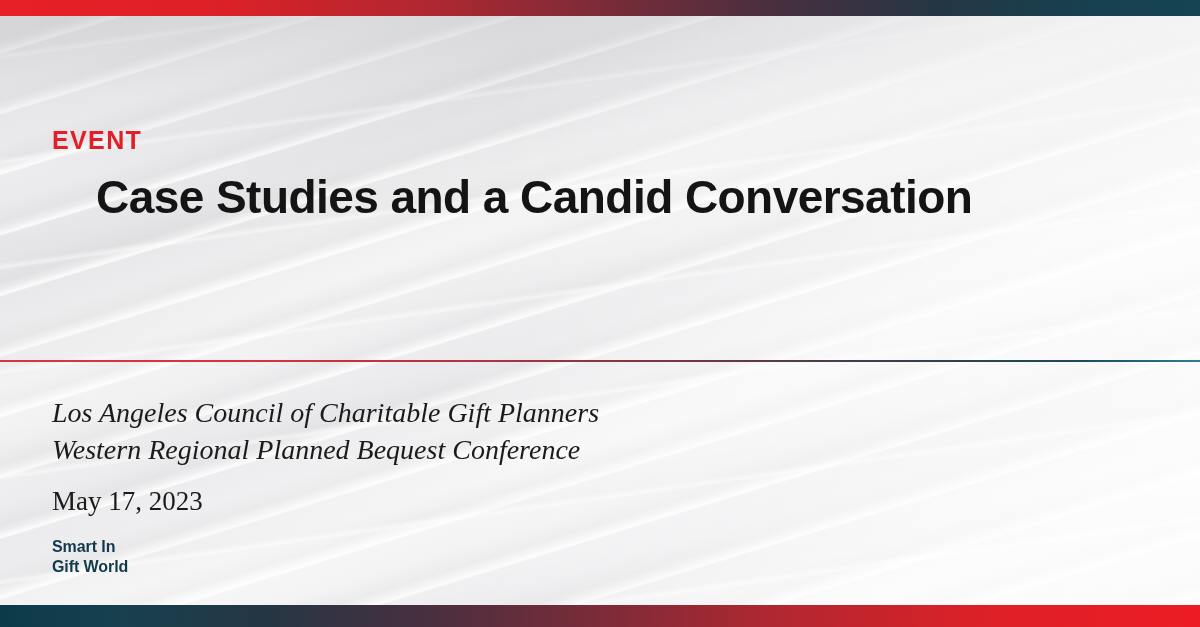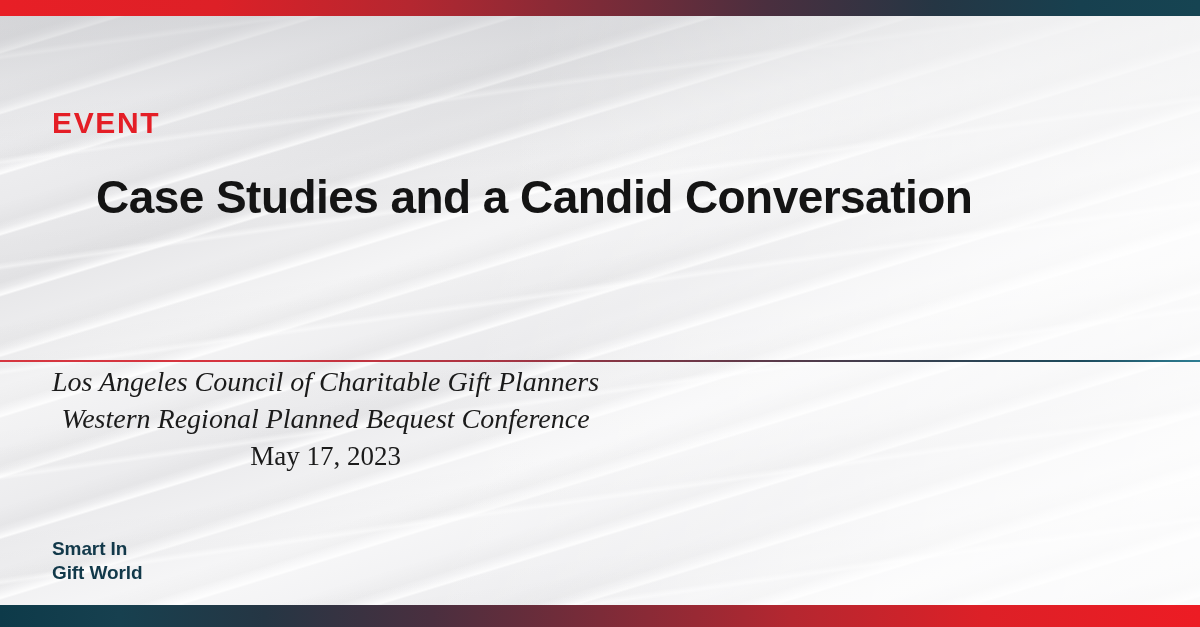--- a/index.html
+++ b/index.html
@@ -96,22 +96,22 @@
   
   .content {
     position:absolute;
     inset:0;
     z-index:6;
     padding-left:52px;
   }
 
   .eyebrow {
     position:absolute;
-    top:108px;
-    font-size:30px;
+    top:128px;
+    font-size:25px;
     font-weight:bold;
     letter-spacing:0.055em;
     color:#e41e26;
     line-height:1;
   }
 
   .headline {
     position:absolute;
     top:168px;
     width:1110px;
@@ -119,45 +119,44 @@
     font-weight:bold;
     line-height:1.29;
     letter-spacing:-0.012em;
     color:#141414;
     margin-left:44px;
   }
   .headline .ln { display:block; white-space:nowrap; }
 
   .subblock {
     position:absolute;
-    top:363px;
-    text-align:center;
+    top:394px;
   }
   .sub-line {
     font-family:"Liberation Serif", serif;
     font-style:italic;
     font-size:28px;
     line-height:1.33;
     color:#1b1b1b;
     white-space:nowrap;
   }
   .date-line {
     font-family:"Liberation Serif", serif;
     font-style:normal;
     font-size:27px;
     line-height:1.33;
     color:#1b1b1b;
-    margin-top:2px;
+    margin-top:16px;
     white-space:nowrap;
   }
 
   .tagline {
     position:absolute;
     top:537px;
-    font-size:19px;
+    font-size:16px;
     font-weight:bold;
     line-height:1.28;
     letter-spacing:-0.005em;
     color:#12394a;
   }
   .tagline span { display:block; }
 </style>
 </head>
 <body>
 

